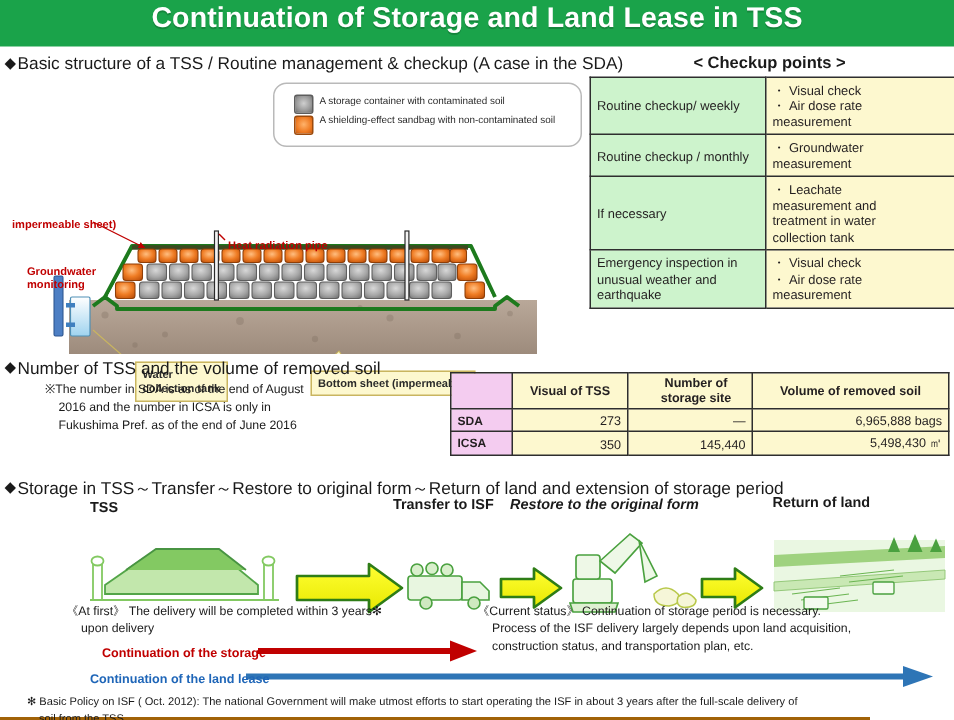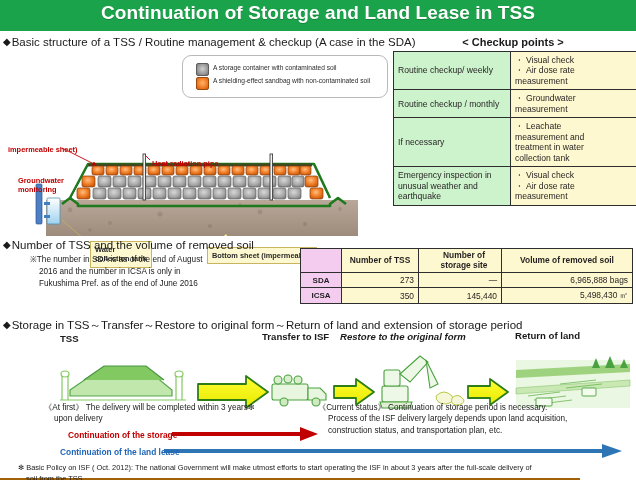--- a/index.html
+++ b/index.html
@@ -91,21 +91,21 @@
   .num-table{
     position:absolute;left:300px;top:248px;width:333px;
     border-collapse:collapse;table-layout:fixed;
   }
   .num-table td,.num-table th{
     border:1px solid #2e2e2e;background:#fdf8cf;
     font-size:8.4px;padding:2px 4px;
   }
   .num-table th{font-weight:bold;text-align:center;line-height:1.15;}
   .num-table .corner{background:#f4ccf0;width:32px;}
-  .num-table td.rowhdr{background:#f4ccf0;font-weight:bold;font-size:8px;text-align:center;width:32px;}
+  .num-table td.rowhdr{background:#f4ccf0;font-weight:bold;font-size:8px;text-align:left;width:32px;}
   .num-table td.val{text-align:right;}
   .c-tss{width:68px;}
   .c-site{width:66px;}
   .c-vol{width:auto;}
 
   
   .flow{position:absolute;left:0;top:330px;width:636px;height:150px;}
   .flowlbl{position:absolute;font-size:9.6px;font-weight:bold;color:#1a1a1a;white-space:nowrap;}
   #fl1{left:60px;top:3px;}
   #fl2{left:262px;top:1px;}
@@ -334,21 +334,21 @@
   <div class="note">
     <span>※The number in SDA is as of the end of August</span>
     <span class="ind">2016 and the number in ICSA is only in</span>
     <span class="ind">Fukushima Pref. as of the end of June 2016</span>
   </div>
 
   <table class="num-table">
     <thead>
       <tr>
         <th class="corner"></th>
-        <th class="c-tss">Number of TSS</th>
+        <th class="c-tss">Visual of TSS</th>
         <th class="c-site" style="white-space:pre-line;padding-left:12px;">Number of
 storage site</th>
         <th class="c-vol">Volume of removed soil</th>
       </tr>
     </thead>
     <tbody>
       <tr>
         <td class="rowhdr">SDA</td>
         <td class="val">273</td>
         <td class="val">—</td>

